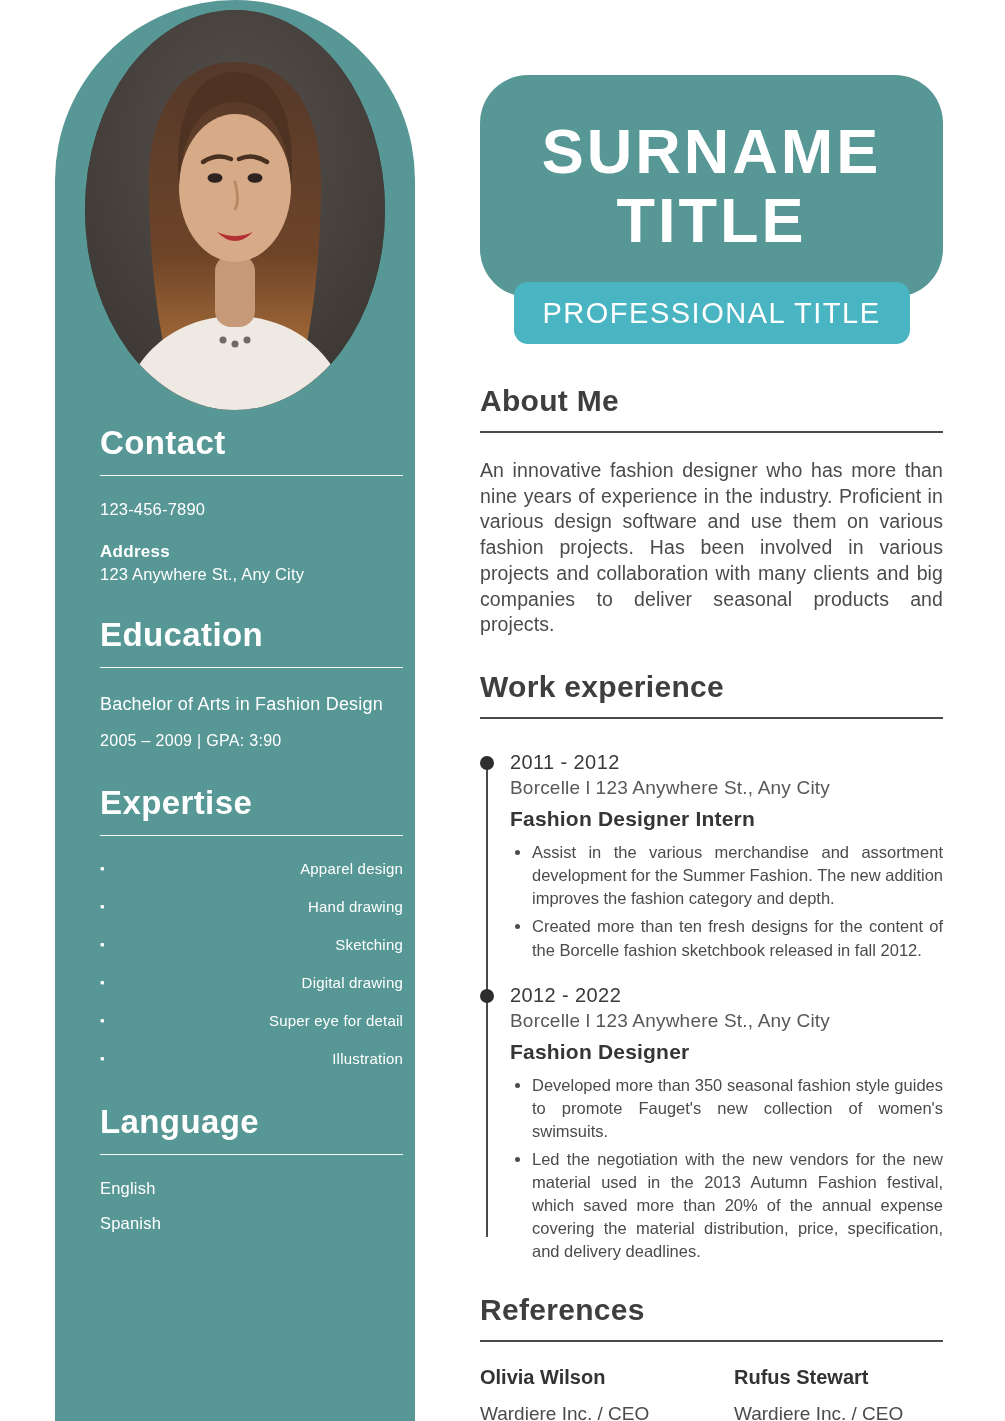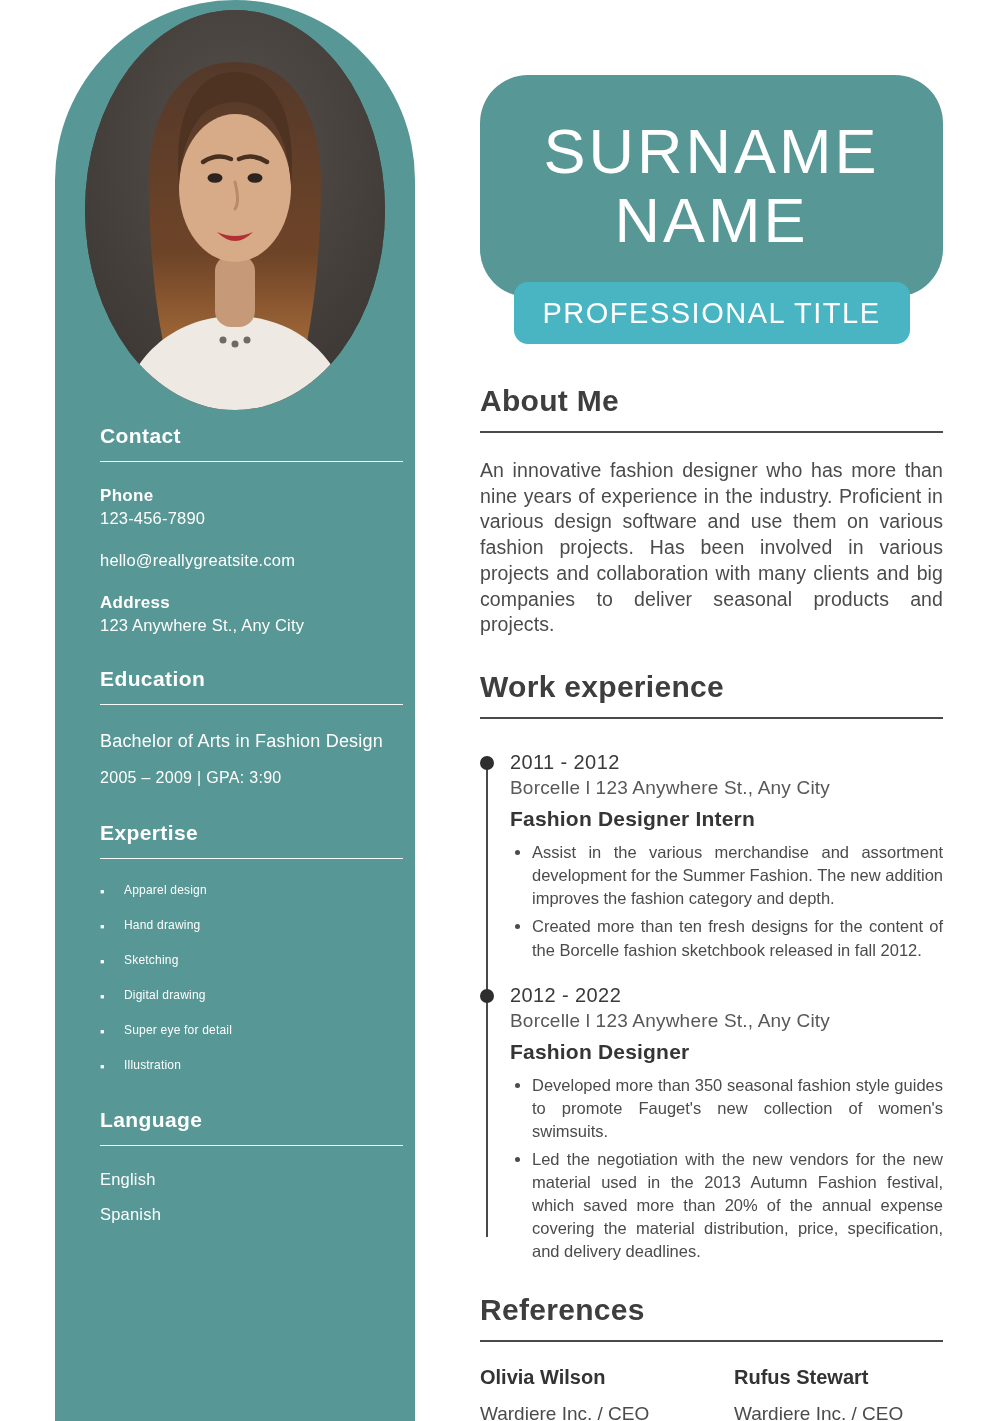--- a/index.html
+++ b/index.html
@@ -35,43 +35,44 @@
   .photo-wrap {
     width: 300px; height: 400px;
     margin: 10px auto 0;
     border-radius: 50%;
     overflow: hidden;
     background: #423c38;
   }
   .photo-wrap svg { display: block; width: 100%; height: 100%; }
   .side-content { padding: 0 12px 0 45px; }
   .side-heading {
-    font-size: 21px;
+    font-size: 33px;
     font-weight: 700;
     letter-spacing: 0.4px;
     color: #ffffff;
     padding-bottom: 13px;
     border-bottom: 1.5px solid rgba(255,255,255,0.95);
     margin-bottom: 24px;
   }
   .contact-section { margin-top: 14px; }
   .contact-item { margin-bottom: 23px; }
   .contact-label { font-weight: 700; font-size: 17px; margin-bottom: 3px; letter-spacing: 0.3px; }
   .contact-value { font-size: 16.5px; letter-spacing: 0.2px; }
   .education-section { margin-top: 32px; }
   .edu-line { font-size: 18px; line-height: 1.35; letter-spacing: 0.2px; }
   .edu-period { font-size: 16px; margin-top: 16px; letter-spacing: 0.3px; }
   .expertise-section { margin-top: 34px; }
   .side-list { list-style: none; }
   .side-list li {
-    font-size: 12px;
+    font-size: 15px;
     margin-bottom: 21px;
     padding-left: 24px;
     position: relative;
     letter-spacing: 0.2px;
+    text-align: right;
   }
   .side-list li::before {
     content: "▪";
     position: absolute;
     left: 0; top: 1px;
     font-size: 13px;
   }
   .language-section { margin-top: 36px; }
   .plain-list { list-style: none; }
   .plain-list li { font-size: 16.5px; margin-bottom: 16px; letter-spacing: 0.2px; }
@@ -86,21 +87,21 @@
     margin-top: 75px;
     height: 222px;
     background: var(--sidebar-color, #579795);
     border-radius: 48px;
     display: flex;
     flex-direction: column;
     align-items: center;
     justify-content: center;
     color: #ffffff;
     font-size: 63px;
-    font-weight: 400;
+    font-weight: 700;
     line-height: 1.1;
     letter-spacing: 3px;
   }
   .title-box {
     width: 396px;
     height: 62px;
     margin: -15px auto 0;
     background: var(--accent-color, #4AB5C2);
     border-radius: 14px;
     display: flex;
@@ -221,25 +222,23 @@
         <circle cx="150" cy="334" r="3.5" fill="#6f6a66"></circle>
         <circle cx="162" cy="330" r="3.5" fill="#6f6a66"></circle>
       </svg>
     </div>
 
     <div class="side-content">
 
       <section class="contact-section">
         <h2 class="side-heading">Contact</h2>
         <div class="contact-item">
-          <div class="contact-label">Phone</div>
           <div class="contact-value">123-456-7890</div>
         </div>
         <div class="contact-item">
-          <div class="contact-value">hello@reallygreatsite.com</div>
         </div>
         <div class="contact-item">
           <div class="contact-label">Address</div>
           <div class="contact-value">123 Anywhere St., Any City</div>
         </div>
       </section>
 
       <section class="education-section">
         <h2 class="side-heading">Education</h2>
         <div class="edu-line">Bachelor of Arts in Fashion Design</div>
@@ -266,21 +265,21 @@
         </ul>
       </section>
 
     </div>
   </aside>
 
   <main class="main">
 
     <div class="name-box">
       <div>SURNAME</div>
-      <div>NAME</div>
+      <div>TITLE</div>
     </div>
 
     <div class="title-box">
       <span>PROFESSIONAL TITLE</span>
     </div>
 
     <section class="about-section">
       <h2 class="main-heading">About Me</h2>
       <hr class="section-divider">
       <p class="about-text">An innovative fashion designer who has more than nine years of experience in the industry. Proficient in various design software and use them on various fashion projects. Has been involved in various projects and collaboration with many clients and big companies to deliver seasonal products and projects.</p>

